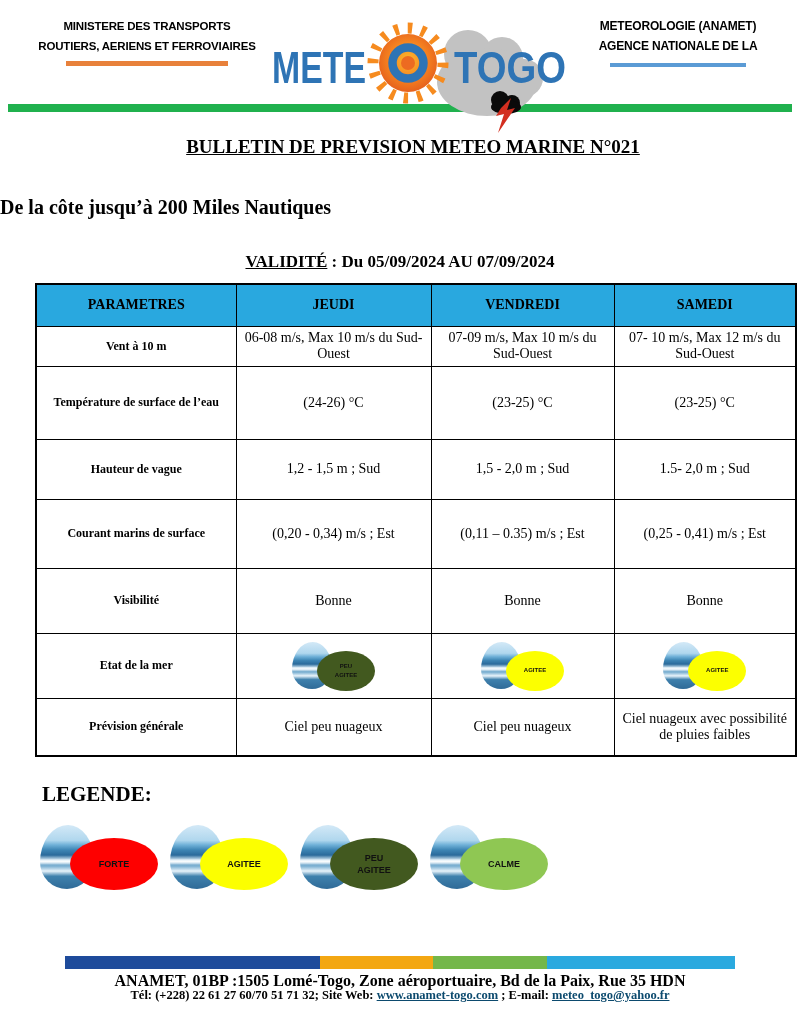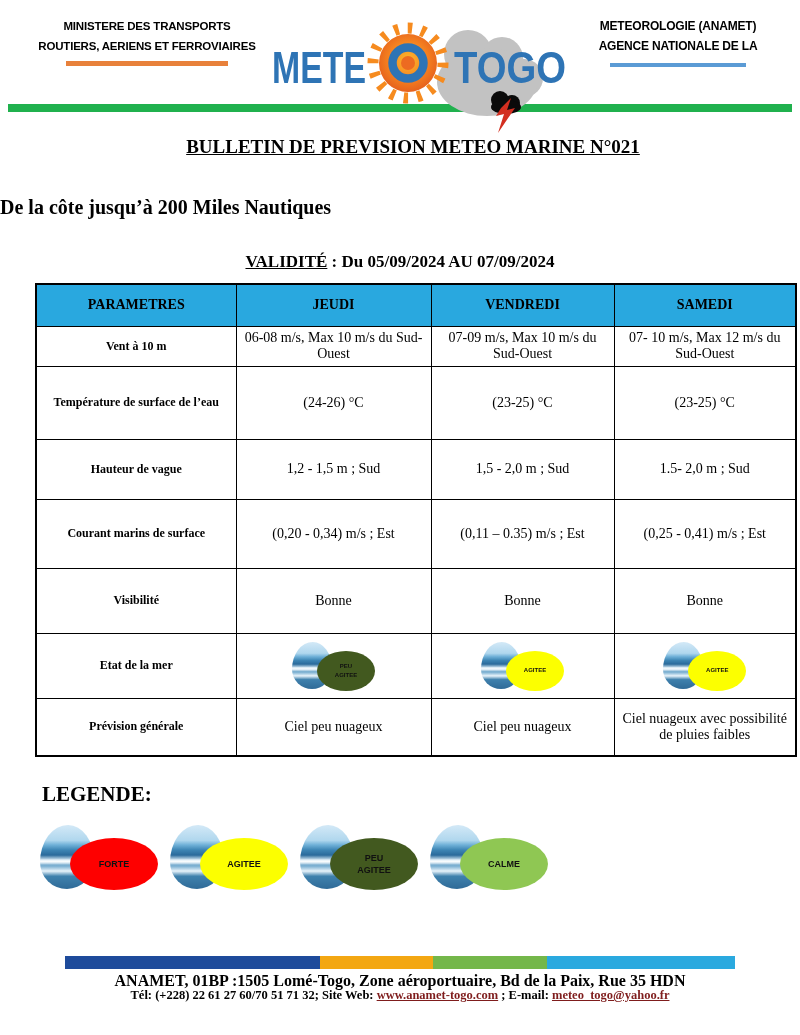--- a/index.html
+++ b/index.html
@@ -61,21 +61,21 @@
   .legend-item .oval-label{display:inline-block;max-width:50px;text-align:center;}
 
   
   .footer-bar{position:absolute;left:65px;top:956px;width:670px;height:13px;display:flex;}
   .footer-bar span{display:block;height:100%;}
   .seg1{width:38%;} .seg2{width:17%;} .seg3{width:17%;} .seg4{width:28%;}
   .footer-address{position:absolute;left:0;top:972px;width:100%;text-align:center;
                   font-size:16px;font-weight:bold;}
   .footer-contact{position:absolute;left:0;top:988px;width:100%;text-align:center;
                   font-size:12.5px;font-weight:bold;}
-  .footer-contact a{color:#7f1d1d;text-decoration:underline;font-weight:bold;}
+  .footer-contact a{color:#0c4a6e;text-decoration:underline;font-weight:bold;}
 </style>
 </head>
 <body>
 
 <div class="page">
 
   <div class="ministry">
     <div>MINISTERE DES TRANSPORTS</div>
     <div>ROUTIERS, AERIENS ET FERROVIAIRES</div>
     <div class="ministry-underline" style="background-color: rgb(232, 129, 59);"></div>

